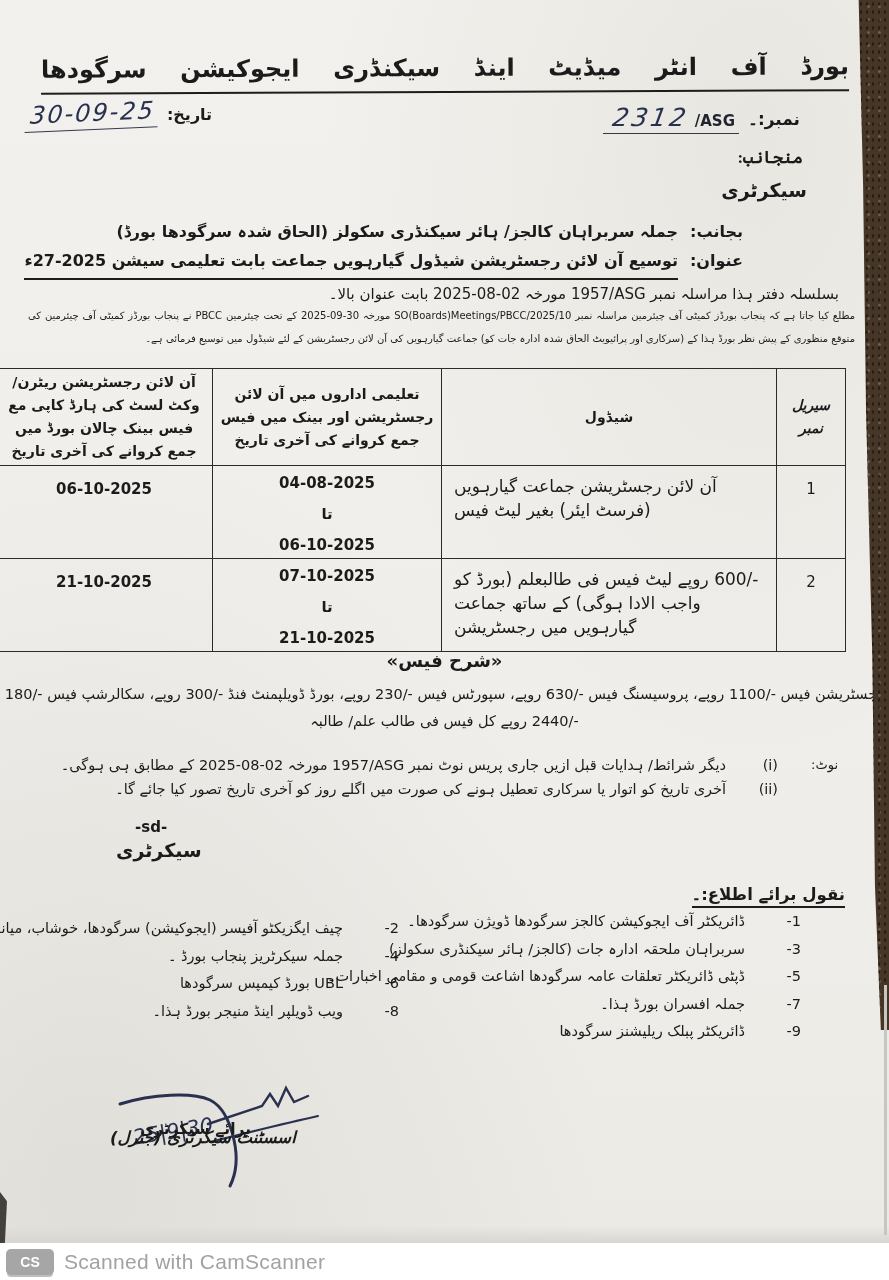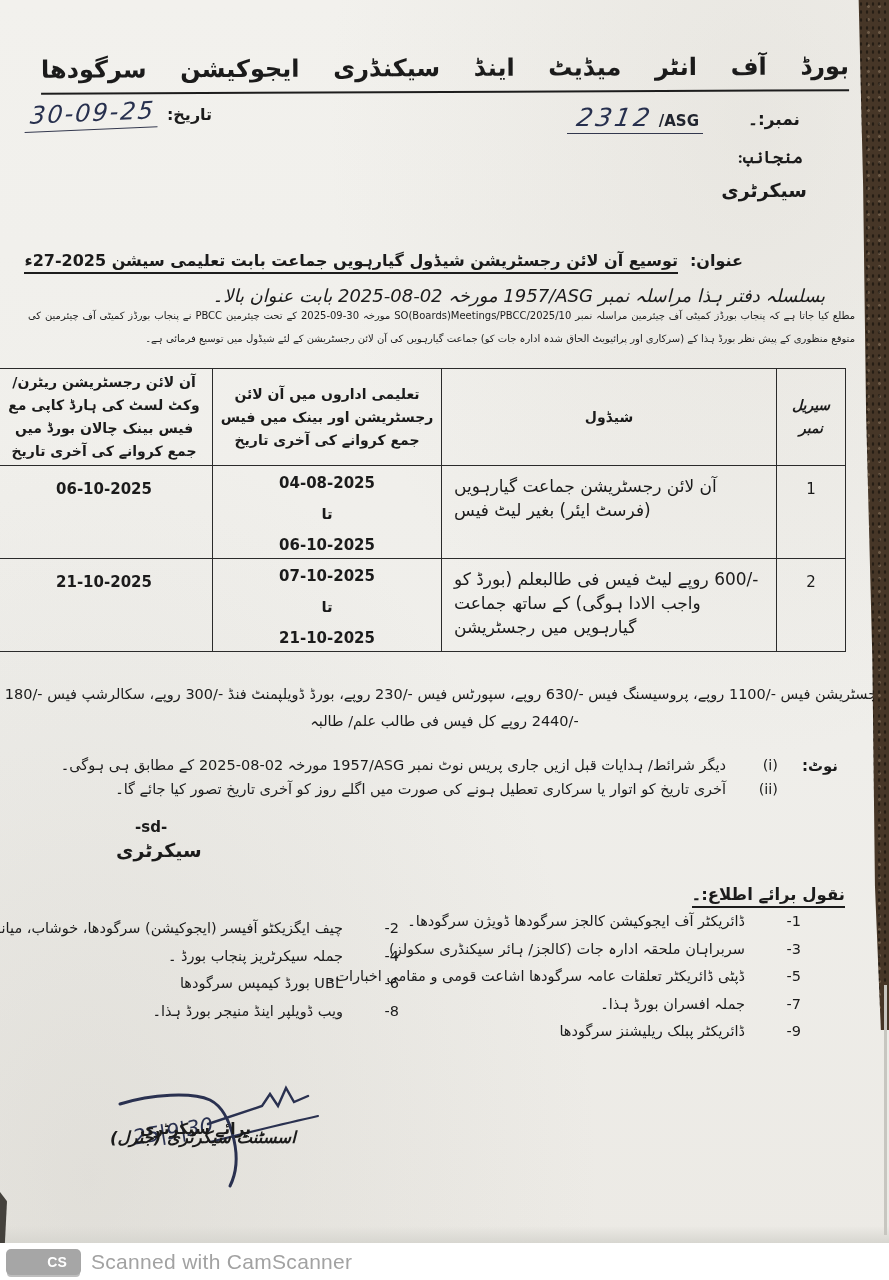--- a/index.html
+++ b/index.html
@@ -27,37 +27,37 @@
   .corner-dark{position:absolute;left:0;top:1192px;width:7px;height:51px;background:#44413c;
          clip-path:polygon(0 0,100% 18%,70% 100%,0 100%);}
   
   .title-row{position:absolute;top:54px;right:40px;left:41px;display:flex;
          justify-content:space-between;align-items:flex-end;
          font-size:24px;font-weight:bold;padding-bottom:9px;
          border-bottom:2.5px solid #1d1d1d;transform:rotate(-.25deg);}
   .title-row span{white-space:nowrap;}
   .hand{color:#27304e;font-style:italic;}
   .doc-number{position:absolute;top:103px;right:89px;display:flex;align-items:center;gap:9px;}
-  .doc-number .lbl{font-size:17px;font-weight:bold;margin-left:36px;}
+  .doc-number .lbl{font-size:17px;font-weight:bold;}
   .num-block{direction:ltr;display:inline-flex;align-items:baseline;gap:6px;
          border-bottom:1.6px solid #33384e;padding:0 4px 1px 10px;}
   .num-block .hand{font-size:25px;letter-spacing:3px;transform:skewX(-10deg);}
   .num-block .suffix{font-size:15px;font-weight:bold;color:#20242e;}
   .doc-date{position:absolute;top:99px;left:26px;display:flex;align-items:center;gap:8px;}
   .doc-date .lbl{font-size:16px;font-weight:bold;}
   .doc-date .hand{font-size:24px;letter-spacing:2px;border-bottom:1.6px solid #33384e;
          padding:0 4px 2px 4px;transform:rotate(-2.5deg) skewX(-8deg);}
   .from-label{position:absolute;top:147px;right:86px;font-size:17px;font-weight:bold;font-family:Liberation Serif, serif;}
   .from-value{position:absolute;top:179px;right:82px;font-size:19px;font-weight:bold;}
   .to-line,.subject-line{position:absolute;right:146px;white-space:nowrap;font-size:16px;font-weight:bold;}
   .to-line{top:222px;}
   .subject-line{top:251px;}
   .to-line .lbl,.subject-line .lbl{margin-left:12px;}
-  .subject-line .val{border-bottom:2px solid #1d1d1d;padding-bottom:2px;}
-  .ref-line{position:absolute;top:285px;right:64px;font-size:18px;white-space:nowrap;font-style:italic;}
+  .subject-line .val{border-bottom:2px solid #1d1d1d;padding-bottom:8px;}
+  .ref-line{position:absolute;top:285px;right:50px;font-size:15px;white-space:nowrap;}
   .intro{position:absolute;top:305px;right:34px;left:28px;font-size:10px;line-height:22.5px;
          text-align:justify;text-align-last:right;}
   
   .schedule-table{position:absolute;top:368px;right:43px;width:798px;border-collapse:collapse;
          table-layout:fixed;}
   .schedule-table th,.schedule-table td{border:1.6px solid #2b2b2b;vertical-align:middle;
          padding:2px 6px;}
   .schedule-table th{font-size:14px;font-weight:bold;text-align:center;line-height:23px;}
   .col-serial{width:56px;font-style:italic;} .col-schedule{width:322px;} .col-dates{width:216px;} .col-hard{width:204px;}
   .th-tall{height:78px;}
@@ -71,21 +71,21 @@
   .row1{height:92px;} .row2{height:88px;}
   
   .fees-heading{position:absolute;top:650px;left:0;right:0;text-align:center;
          font-size:18px;font-weight:bold;}
   .fee-line1{position:absolute;top:686px;left:0;right:0;text-align:center;font-size:14.5px;
          white-space:nowrap;}
   .fee-line2{position:absolute;top:713px;left:0;right:0;text-align:center;font-size:14.5px;}
   
   .notes{position:absolute;top:757px;right:51px;display:grid;
          grid-template-columns:56px auto;column-gap:4px;}
-  .notes .note-label{font-size:15px;font-weight:bold;}
+  .notes .note-label{font-size:13px;font-weight:normal;}
   .note-rows{display:flex;flex-direction:column;gap:8px;}
   .note-row{display:grid;grid-template-columns:46px auto;column-gap:6px;font-size:14.5px;}
   .note-num{direction:ltr;text-align:right;}
   .note-text{white-space:nowrap;}
   
   .sd{position:absolute;left:135px;top:818px;direction:ltr;font-size:15px;font-weight:bold;}
   .sd-secretary{position:absolute;left:116px;top:839px;font-size:19px;font-weight:bold;}
   
   .dist-heading{position:absolute;top:885px;right:44px;font-size:16.5px;font-weight:bold;
          border-bottom:2px solid #1d1d1d;padding-bottom:2px;}
@@ -98,21 +98,21 @@
   .sig-svg{position:absolute;left:112px;top:1072px;}
   .sig-date{font:italic 21px "DejaVu Sans",sans-serif;fill:#2a3150;}
   .sig-title{position:absolute;left:110px;top:1128px;font-size:16.5px;font-weight:bold;font-style:italic;}
   .sig-for{position:absolute;left:140px;top:1120px;font-size:15.5px;font-weight:bold;}
   
   .footer{position:absolute;left:0;right:0;bottom:0;height:37px;background:#ffffff;
          display:flex;align-items:center;direction:ltr;padding-left:6px;box-sizing:border-box;
          font-family:"Liberation Sans",sans-serif;}
   .cs-badge{width:48px;height:26px;background:#a6a6a6;border-radius:5px;color:#ffffff;
          font-size:14px;font-weight:bold;display:flex;align-items:center;justify-content:center;
-         box-shadow:0 3px 0 -1px #bdbdbd;padding-left:27px;}
+         box-shadow:0 3px 0 -1px #bdbdbd;}
   .footer-text{margin-left:10px;color:#a2a2a2;font-size:21px;letter-spacing:.3px;}
 </style>
 </head>
 <body>
 
 <div class="page">
   <div class="paper">
 
     <div class="title-row">
       <span>بورڈ</span>
@@ -133,20 +133,23 @@
       </span>
     </div>
     <div class="doc-date">
       <span class="lbl">تاریخ:</span>
       <span class="hand">30-09-25</span>
     </div>
 
     <div class="from-label">منجانب:</div>
     <div class="from-value">سیکرٹری</div>
 
+    <div class="to-line">
+      <span class="lbl">بجانب:</span><span class="val">جملہ سربراہان کالجز/ ہائر سیکنڈری سکولز (الحاق شدہ سرگودھا بورڈ)</span>
+    </div>
     <div class="subject-line">
       <span class="lbl">عنوان:</span><span class="val">توسیع آن لائن رجسٹریشن شیڈول گیارہویں جماعت بابت تعلیمی سیشن 2025-27ء</span>
     </div>
 
     <div class="ref-line">بسلسلہ دفتر ہذا مراسلہ نمبر ‎1957/ASG‎ مورخہ 02-08-2025 بابت عنوان بالا۔</div>
     <div class="intro">مطلع کیا جاتا ہے کہ پنجاب بورڈز کمیٹی آف چیئرمین مراسلہ نمبر ‎SO(Boards)Meetings/PBCC/2025/10‎ مورخہ 30-09-2025 کے تحت چیئرمین PBCC نے پنجاب بورڈز کمیٹی آف چیئرمین کی متوقع منظوری کے پیش نظر بورڈ ہذا کے (سرکاری اور پرائیویٹ الحاق شدہ ادارہ جات کو) جماعت گیارہویں کی آن لائن رجسٹریشن کے لئے شیڈول میں توسیع فرمائی ہے۔</div>
 
     <table class="schedule-table">
       <tbody>
           <tr>
@@ -175,20 +178,21 @@
             <span>07-10-2025</span>
             <span>تا</span>
             <span>21-10-2025</span>
           </div>
         </td>
         <td class="hard-cell">21-10-2025</td>
       </tr>
     </tbody>
       </table>
 
+    <div class="fees-heading">«شرح فیس»</div>
     <div class="fee-line1">رجسٹریشن فیس -/1100 روپے، پروسیسنگ فیس -/630 روپے، سپورٹس فیس -/230 روپے، بورڈ ڈویلپمنٹ فنڈ -/300 روپے، سکالرشپ فیس -/180</div>
     <div class="fee-line2">-/2440 روپے کل فیس فی طالب علم/ طالبہ</div>
 
     <div class="notes">
       <div class="note-label">نوٹ:</div>
       <div class="note-rows">
         <div class="note-row">
           <span class="note-num">(i)</span>
           <span class="note-text">دیگر شرائط/ ہدایات قبل ازیں جاری پریس نوٹ نمبر ‎1957/ASG‎ مورخہ 02-08-2025 کے مطابق ہی ہوگی۔</span>
         </div>

